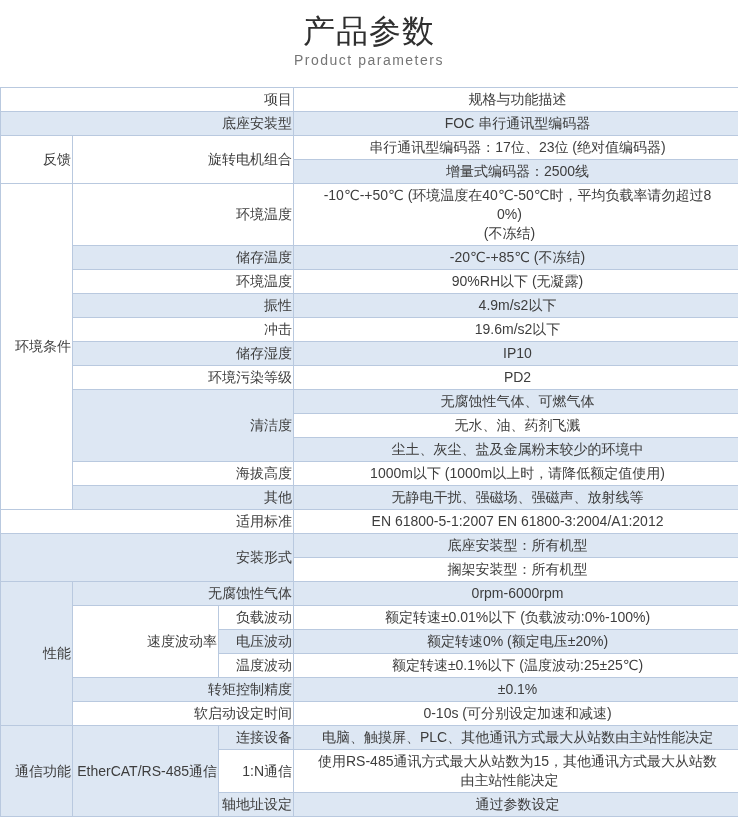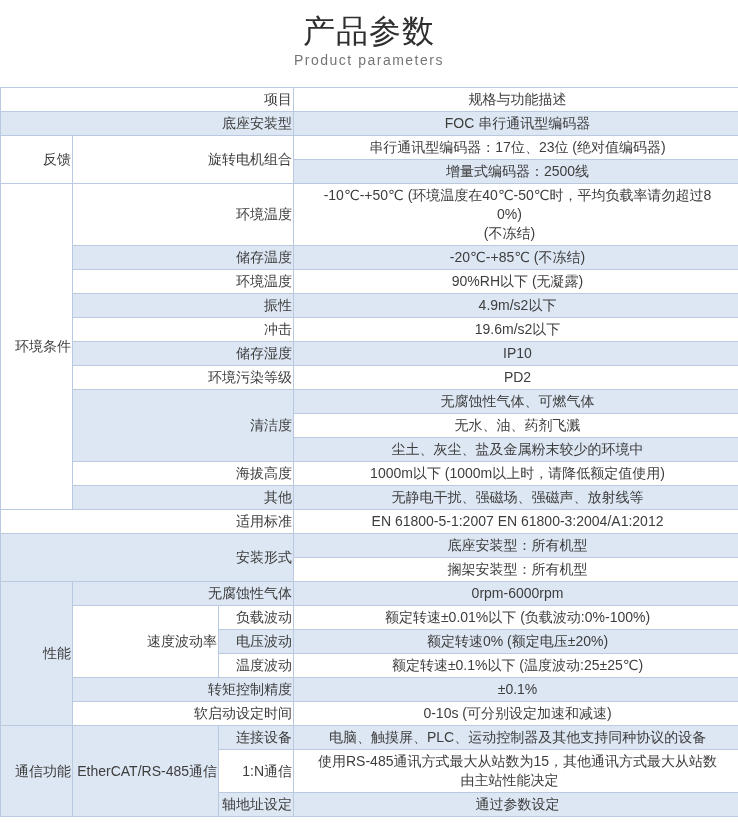--- a/index.html
+++ b/index.html
@@ -158,21 +158,21 @@
         <td class="desc">±0.1%</td>
       </tr>
       <tr>
         <td class="label" colspan="2">软启动设定时间</td>
         <td class="desc">0-10s (可分别设定加速和减速)</td>
       </tr>
       <tr class="alt">
         <td class="label" rowspan="3">通信功能</td>
         <td class="label" rowspan="3">EtherCAT/RS-485通信</td>
         <td class="label">连接设备</td>
-        <td class="desc">电脑、触摸屏、PLC、运动控制器及其他支持同种协议的设备</td>
+        <td class="desc">电脑、触摸屏、PLC、其他通讯方式最大从站数由主站性能决定</td>
       </tr>
       <tr>
         <td class="label">1:N通信</td>
         <td class="desc">使用RS-485通讯方式最大从站数为15，其他通讯方式最大从站数由主站性能决定</td>
       </tr>
       <tr class="alt">
         <td class="label">轴地址设定</td>
         <td class="desc">通过参数设定</td>
       </tr>
     </tbody>

